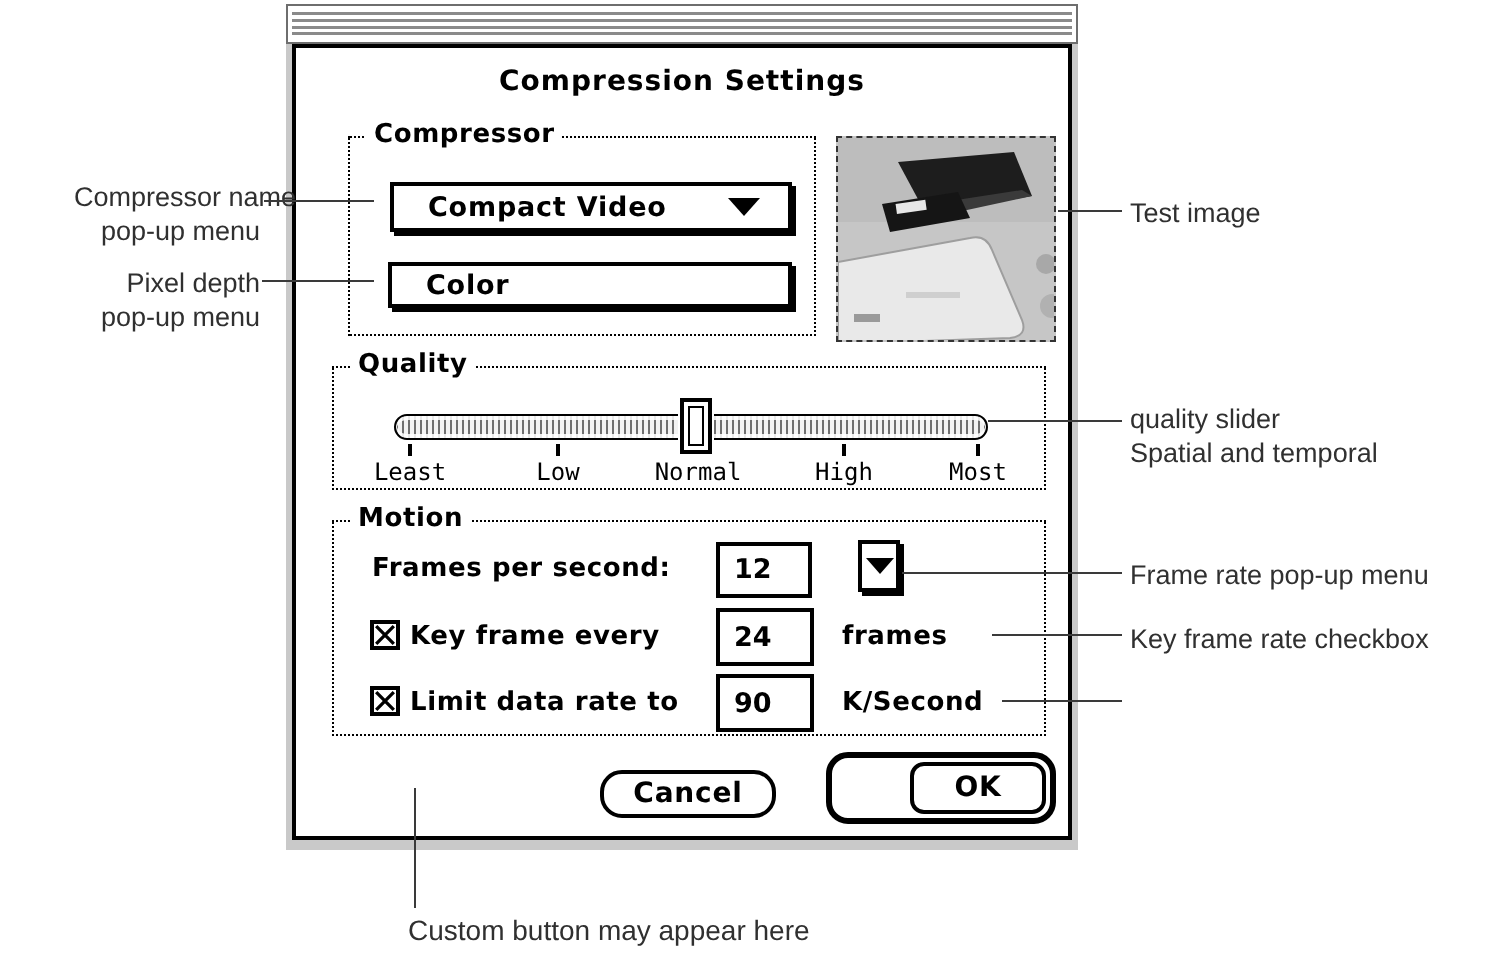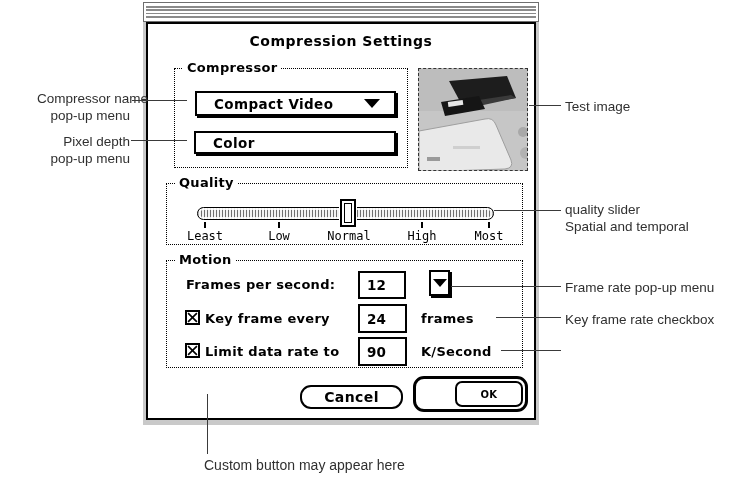--- a/index.html
+++ b/index.html
@@ -90,21 +90,21 @@
     position:absolute; background:#fff; border:2px solid #000; border-radius:11px;
     display:flex; align-items:center; justify-content:center;
     font-size:14px; font-weight:bold; letter-spacing:.4px;
   }
   .ok-outer {
     position:absolute; border:3px solid #000; border-radius:11px; padding:2px; background:#fff;
   }
   .ok-inner {
     height:100%; border:2px solid #000; border-radius:7px;
     display:flex; align-items:center; justify-content:center;
-    font-size:10px; font-weight:bold; letter-spacing:.4px;margin-left:37px;
+    font-size:14px; font-weight:bold; letter-spacing:.4px;margin-left:37px;
   }
 
   
   .test-image {
     position:absolute; border:1px dashed #333; overflow:hidden; background:#c6c6c6;
   }
   .test-image svg { display:block; }
 
   
   .callout {
@@ -206,21 +206,21 @@
               <path d="M1,1 L9,9 M9,1 L1,9" stroke="#000" stroke-width="1.5"></path>
             </svg>
           </span>
           <span class="m-label" style="left:38px; top:76px; line-height:29px;">Limit data rate to</span>
           <div class="field" style="left:191px; top:76px; width:49px; height:29px;">
             <span>90</span>
           </div>
           <span class="m-label" style="left:254px; top:76px; line-height:29px;">K/Second</span>
         </div>
 
-        <div class="btn" style="left:152px; top:361px; width:103px; height:24px;">Cancel</div>
+        <div class="btn" style="left:152px; top:361px; width:88px; height:24px;">Cancel</div>
         <div class="ok-outer" style="left:265px; top:352px; width:115px; height:36px;">
           <div class="ok-inner">OK</div>
         </div>
 
       </div>
     </div>
   </div>
 
   <div class="callout right-align" style="left:0; top:90px; width:130px;padding-left:37px;">
     <div>Compressor name</div>

